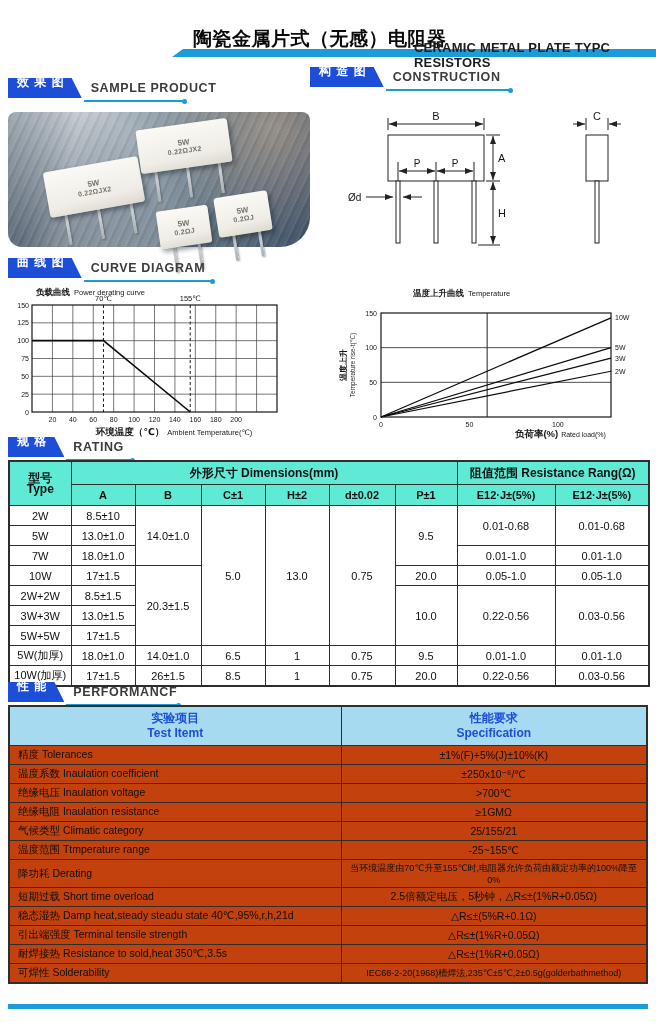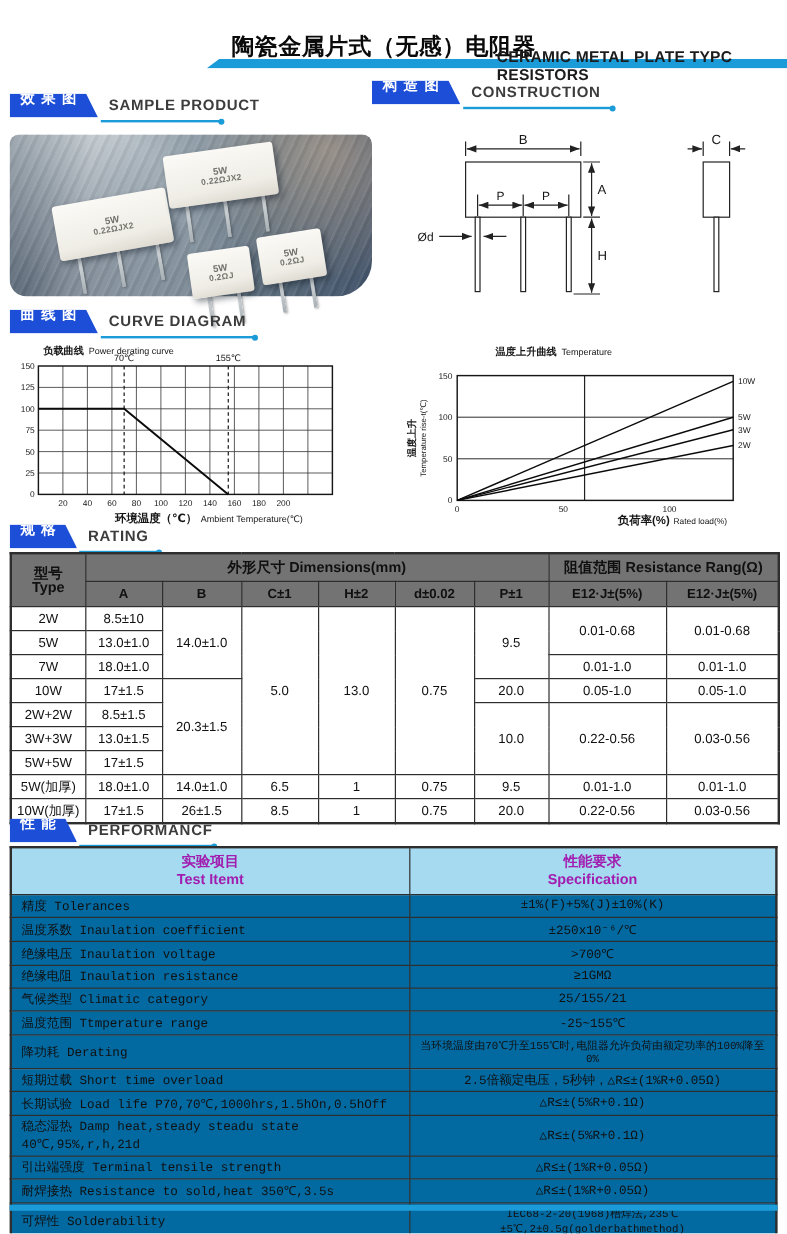--- a/index.html
+++ b/index.html
@@ -38,31 +38,31 @@
         background:linear-gradient(#dadee0,#a8b0b5);box-shadow:1px 1px 2px rgba(0,0,0,0.3);}
   .res.small .lead{height:28px;}
   
   .chart{position:absolute;}
   .chart text, .construction text{font-family:"Liberation Sans","DejaVu Sans",sans-serif;fill:#161616;}
   .construction{position:absolute;left:330px;top:105px;}
   
   .rtable{position:absolute;left:8px;top:460px;width:640px;border-collapse:collapse;table-layout:fixed;
         border:2px solid #2e2e2e;}
   .rtable th,.rtable td{border:1px solid #2e2e2e;text-align:center;vertical-align:middle;padding:0 1px;}
-  .rtable thead th{background:#737373;font-weight:bold;color:#101010;}
+  .rtable thead th{background:#5eead4;font-weight:bold;color:#101010;}
   .rtable thead tr:first-child th{font-size:12px;height:22px;}
   .rtable thead tr:last-child th{font-size:11px;height:20px;}
   .rtable td{font-size:11px;height:19px;color:#101010;background:#fff;}
   .th-2l{line-height:11px;font-size:11.5px;}
   
   .ptable{position:absolute;left:8px;top:705px;width:640px;border-collapse:collapse;table-layout:fixed;
         border:2px solid #2e2e2e;}
   .ptable th,.ptable td{border:1px solid #2e2e2e;vertical-align:middle;}
-  .ptable th{background:#A6DAF0;font-size:12px;font-weight:bold;height:36px;line-height:15px;color:#a21caf;}
-  .ptable td{font-size:10.5px;height:13px;padding:2px 4px;background:#0369a1;color:#101010;font-family:Liberation Mono, monospace;}
+  .ptable th{background:#A6DAF0;font-size:12px;font-weight:bold;height:36px;line-height:15px;color:#1d4ed8;}
+  .ptable td{font-size:10.5px;height:13px;padding:2px 4px;background:#c2410c;color:#101010;}
   .ptable td.item{text-align:left;padding-left:8px;}
   .ptable td.spec{text-align:center;}
   .bottom-bar{position:absolute;left:8px;top:1004px;width:640px;height:5px;background:#1B9BD8;}
 </style>
 </head>
 <body>
 
 <div class="page">
 
   <div class="header-strip"></div>
@@ -416,24 +416,20 @@
         </tr>
         <tr>
           <td class="item">降功耗 Derating</td>
           <td class="spec" style="font-size: 9px; margin-top: 12px;">当环境温度由70℃升至155℃时,电阻器允许负荷由额定功率的100%降至0%</td>
         </tr>
         <tr>
           <td class="item">短期过载 Short time overload</td>
           <td class="spec">2.5倍额定电压，5秒钟，△R≤±(1%R+0.05Ω)</td>
         </tr>
         <tr>
-          <td class="item">长期试验 Load life P70,70℃,1000hrs,1.5hOn,0.5hOff</td>
-          <td class="spec">△R≤±(5%R+0.1Ω)</td>
-        </tr>
-        <tr>
           <td class="item">稳态湿热 Damp heat,steady steadu state 40℃,95%,r,h,21d</td>
           <td class="spec">△R≤±(5%R+0.1Ω)</td>
         </tr>
         <tr>
           <td class="item">引出端强度 Terminal tensile strength</td>
           <td class="spec">△R≤±(1%R+0.05Ω)</td>
         </tr>
         <tr>
           <td class="item">耐焊接热 Resistance to sold,heat 350℃,3.5s</td>
           <td class="spec">△R≤±(1%R+0.05Ω)</td>

